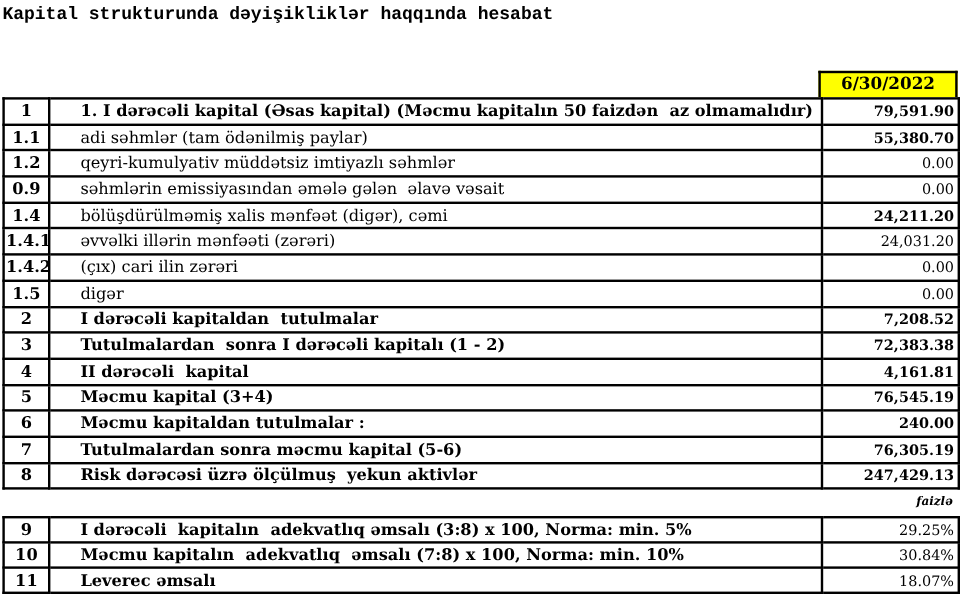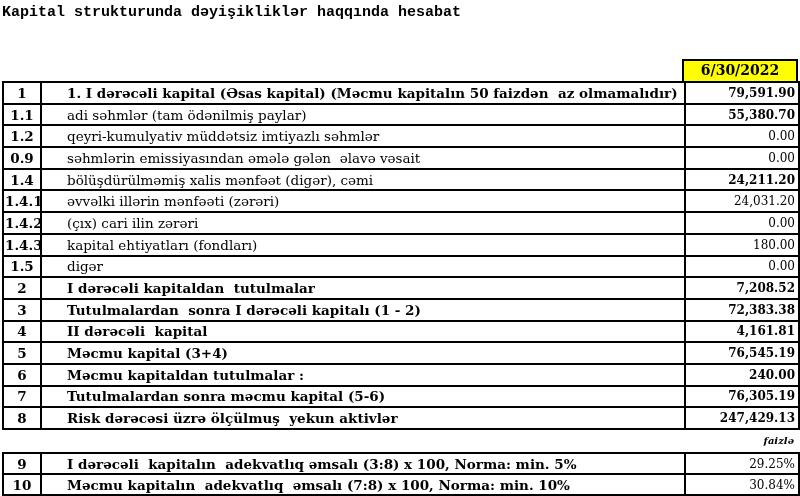--- a/index.html
+++ b/index.html
@@ -121,25 +121,20 @@
         <td class="num">1.4.1</td>
         <td class="desc">əvvəlki illərin mənfəəti (zərəri)</td>
         <td class="val">24,031.20</td>
       </tr>
       <tr>
         <td class="num">1.4.2</td>
         <td class="desc">(çıx) cari ilin zərəri</td>
         <td class="val">0.00</td>
       </tr>
       <tr>
-        <td class="num">1.4.3</td>
-        <td class="desc">kapital ehtiyatları (fondları)</td>
-        <td class="val">180.00</td>
-      </tr>
-      <tr>
         <td class="num">1.5</td>
         <td class="desc">digər</td>
         <td class="val">0.00</td>
       </tr>
       <tr>
         <td class="num">2</td>
         <td class="desc b">I dərəcəli kapitaldan  tutulmalar</td>
         <td class="val b">7,208.52</td>
       </tr>
       <tr>

